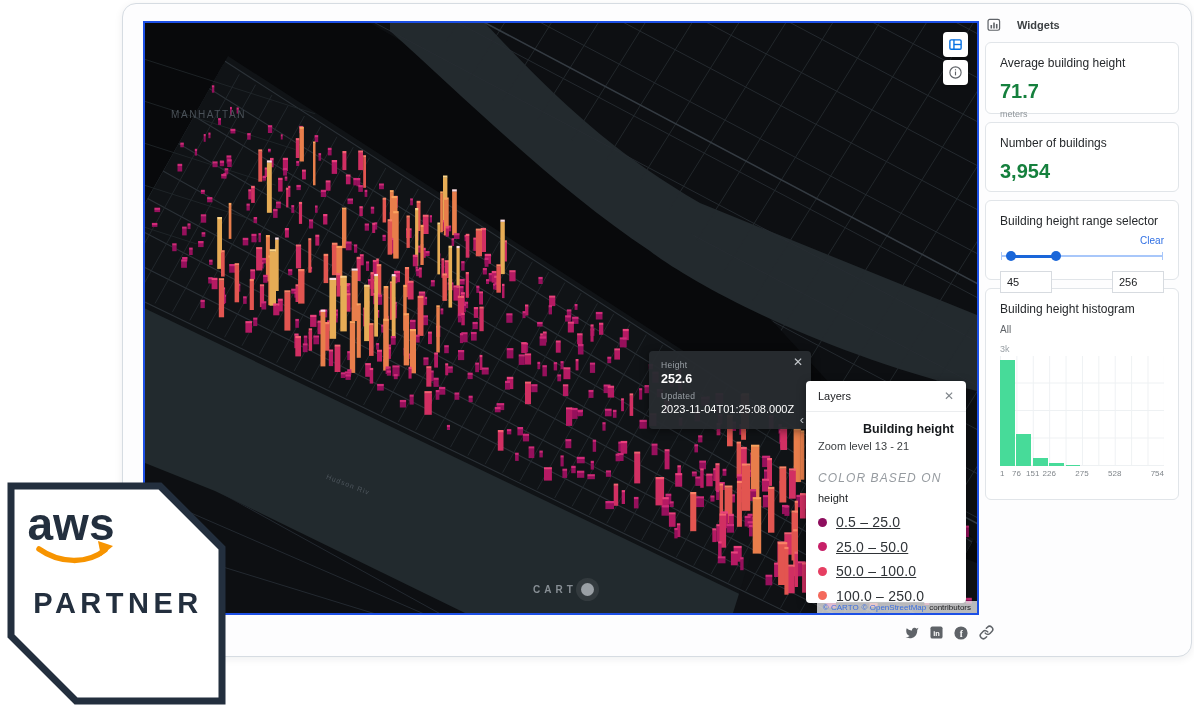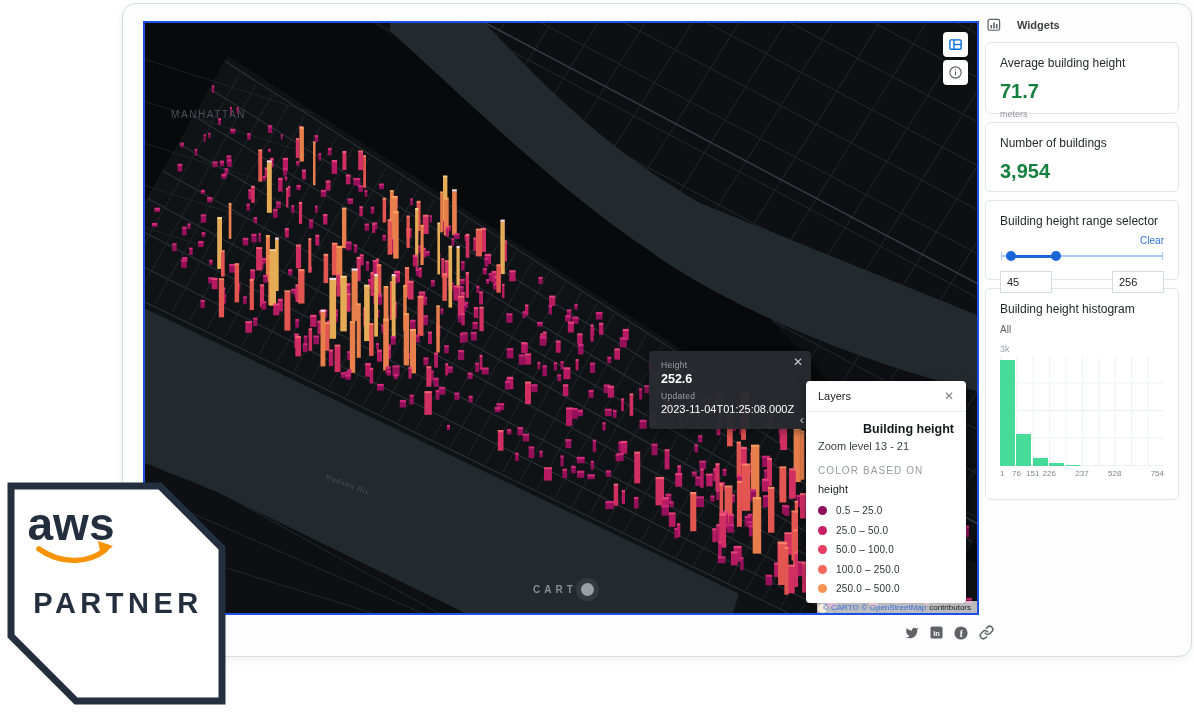--- a/index.html
+++ b/index.html
@@ -37,26 +37,26 @@
   
   .layers{position:absolute;left:661px;top:358px;width:160px;height:222px;box-sizing:border-box;
     background:#fff;border-radius:4px;z-index:5;box-shadow:0 2px 10px rgba(0,0,0,.35);}
   .layers .hd{display:flex;justify-content:space-between;align-items:center;
     padding:8px 12px;border-bottom:1px solid #ebedef;}
   .layers .hd .t{font-size:11px;color:#202124;}
   .layers .hd .x{color:#80868b;font-size:12px;cursor:pointer;}
   .layers .bd{padding:10px 12px;}
   .layers .name{font-size:12.5px;font-weight:700;color:#16191c;text-align:right;}
   .layers .zoomrange{font-size:11px;color:#3c4043;margin-top:4px;}
-  .layers .cbo{font-size:10px;letter-spacing:1.1px;color:#969ba0;margin-top:13px;}
+  .layers .cbo{font-size:12px;letter-spacing:1.1px;color:#969ba0;margin-top:19px;font-style:italic;}
   .layers .field{font-size:11px;color:#1a1d1f;margin-top:7px;}
   .legend{margin-top:10px;display:flex;flex-direction:column;gap:8.5px;}
   .legend-row{display:flex;align-items:center;gap:9px;}
   .legend-dot{width:9px;height:9px;border-radius:50%;flex:0 0 auto;}
-  .legend-label{font-size:10px;color:#2f3337;letter-spacing:.2px;}
+  .legend-label{font-size:14px;color:#2f3337;letter-spacing:.2px;text-decoration:underline;}
 
   
   .carto-logo{position:absolute;left:388px;top:560px;display:flex;align-items:center;gap:4px;text-align:center;}
   .carto-logo .letters{font-size:10px;font-weight:700;letter-spacing:4px;color:#878e94;}
   .carto-logo .o{width:13px;height:13px;border-radius:50%;background:#9aa0a5;
     box-shadow:0 0 0 5px rgba(255,255,255,.08);}
   .attrib{position:absolute;right:0;bottom:0;background:rgba(252,252,253,.72);
     font-size:8px;color:#202124;padding:1.5px 6px;display:flex;gap:3px;z-index:6;}
   .attrib a{color:#3b6fe0;text-decoration:none;cursor:pointer;}
 
@@ -1795,21 +1795,21 @@
           <div class="hbar" style="left: 60%; width: calc(10% - 1.5px); height: 0%; background: rgb(71, 219, 153);"></div>
           <div class="hbar" style="left: 70%; width: calc(10% - 1.5px); height: 0%; background: rgb(71, 219, 153);"></div>
           <div class="hbar" style="left: 80%; width: calc(10% - 1.5px); height: 0%; background: rgb(71, 219, 153);"></div>
           <div class="hbar" style="left: 90%; width: calc(10% - 1.5px); height: 0%; background: rgb(71, 219, 153);"></div>
         </div>
       <div class="hx" id="hx">
           <span style="left: 0%; transform: none;">1</span>
           <span style="left: 10%; transform: translateX(-50%);">76</span>
           <span style="left: 20%; transform: translateX(-50%);">151</span>
           <span style="left: 30%; transform: translateX(-50%);">226</span>
-          <span style="left: 50%; transform: translateX(-50%);">237</span>
+          <span style="left: 50%; transform: translateX(-50%);">275</span>
           <span style="left: 70%; transform: translateX(-50%);">528</span>
           <span style="left: 100%; transform: translateX(-100%);">754</span>
         </div>
     </div>
   </div>
 
   <div class="social">
     <span class="ic">
       <svg width="14" height="14" viewBox="0 0 24 24" fill="#5f6368">
         <path d="M23 3a10.9 10.9 0 0 1-3.14 1.53A4.48 4.48 0 0 0 12 6.5v1A10.66 10.66 0 0 1 3 4s-4 9 5 13a11.64 11.64 0 0 1-7 2c9 5 20 0 20-11.5a4.5 4.5 0 0 0-.08-.83A7.72 7.72 0 0 0 23 3z"></path>

